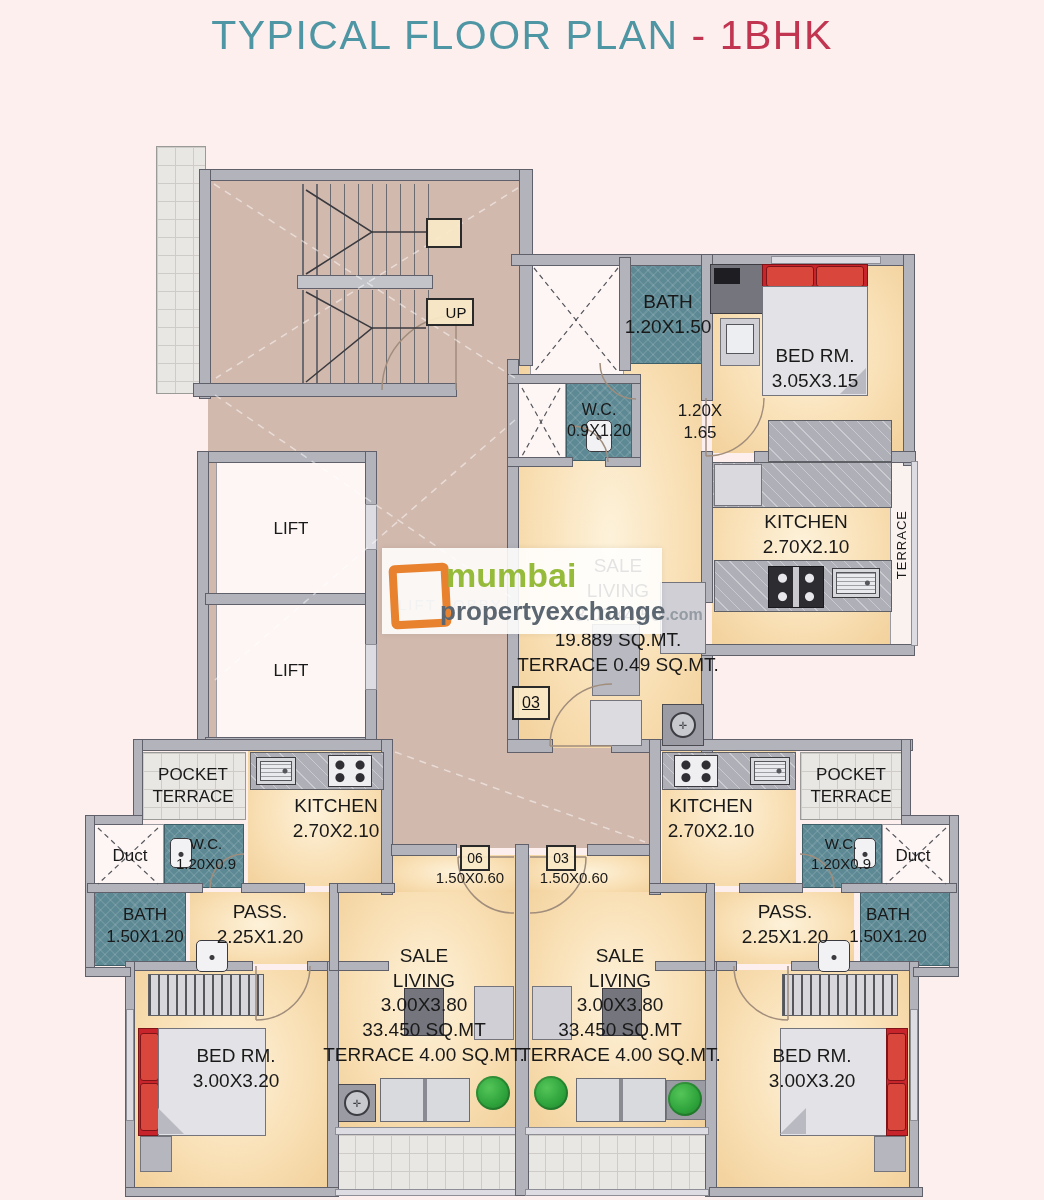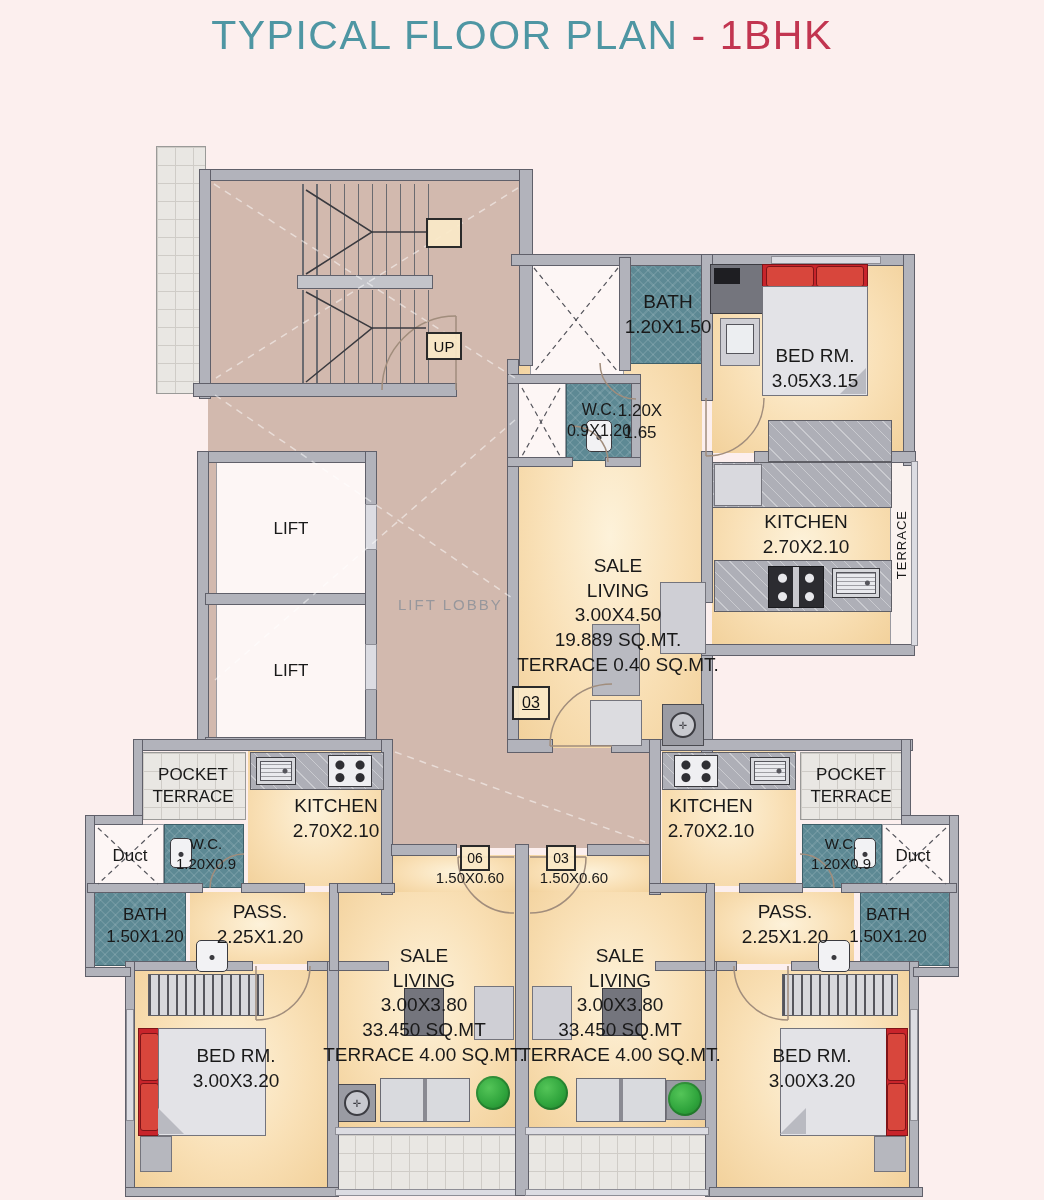--- a/index.html
+++ b/index.html
@@ -300,52 +300,52 @@
     </g>
     <g stroke="#3a3a3f" stroke-width="1.5" fill="none">
       <path d="M 306 190 L 372 232 L 306 274"></path>
         <path d="M 372 232 L 426 232"></path>
       <path d="M 306 292 L 372 328 L 306 382"></path>
         <path d="M 372 328 L 426 328"></path>
     </g>
   </svg>
 
   <div class="numbox" style="left:426px;top:218px;width:32px;height:26px;"></div>
-  <div class="numbox s15" style="left:426px;top:332px;width:32px;height:24px;">UP</div>
+  <div class="numbox s15" style="left:426px;top:298px;width:32px;height:24px;padding-left:12px;">UP</div>
   <div class="lbl s17" style="left:291px;top:518px;">LIFT</div>
   <div class="lbl s17" style="left:291px;top:660px;">LIFT</div>
   <div class="lobbytxt" style="left:398px;top:596px;">LIFT LOBBY</div>
 
   <div class="lbl s19" style="left:668px;top:290px;">
     <div>BATH</div>
       <div>1.20X1.50</div>
     </div>
   <div class="lbl s16" style="left:599px;top:400px;">
     <div>W.C.</div>
       <div>0.9X1.20</div>
     </div>
-  <div class="lbl s17" style="left:640px;top:400px;">
+  <div class="lbl s17" style="left:700px;top:400px;">
     <div>1.20X</div>
       <div>1.65</div>
     </div>
   <div class="lbl s19" style="left:815px;top:344px;">
     <div>BED RM.</div>
       <div>3.05X3.15</div>
     </div>
   <div class="lbl s19" style="left:806px;top:510px;">
     <div>KITCHEN</div>
       <div>2.70X2.10</div>
     </div>
   <div class="vert" style="left:894px;top:510px;">TERRACE</div>
   <div class="lbl s19" style="left:618px;top:554px;">
     <div>SALE</div>
     <div>LIVING</div>
     <div>3.00X4.50</div>
     <div>19.889 SQ.MT.</div>
-    <div>TERRACE 0.40 SQ.MT.</div>
+    <div>TERRACE 0.49 SQ.MT.</div>
     </div>
   <div class="numbox s16" style="left:512px;top:686px;width:34px;height:30px;text-decoration:underline;">03</div>
 
   <div class="lbl s17" style="left:193px;top:764px;">
     <div>POCKET</div>
       <div>TERRACE</div>
     </div>
   <div class="lbl s17" style="left:130px;top:845px;">Duct</div>
   <div class="lbl s15" style="left:206px;top:834px;">
     <div>W.C.</div>
@@ -405,14 +405,19 @@
   <div class="lbl s19" style="left:620px;top:944px;">
     <div>SALE</div>
     <div>LIVING</div>
     <div>3.00X3.80</div>
     <div>33.450 SQ.MT</div>
     <div>TERRACE 4.00 SQ.MT.</div>
     </div>
   <div class="numbox" style="left:546px;top:845px;width:26px;height:22px;font-size:14px;">03</div>
   <div class="lbl s15" style="left:574px;top:868px;">1.50X0.60</div>
 
+  <div class="wm-panel">
+    <div class="wm-logo"></div>
+    <div class="wm-brand">mumbai</div>
+    <div class="wm-domain"><span>propertyexchange</span><span class="wm-tld">.com</span></div>
+  </div>
 
 </div>
 
 </body></html>

